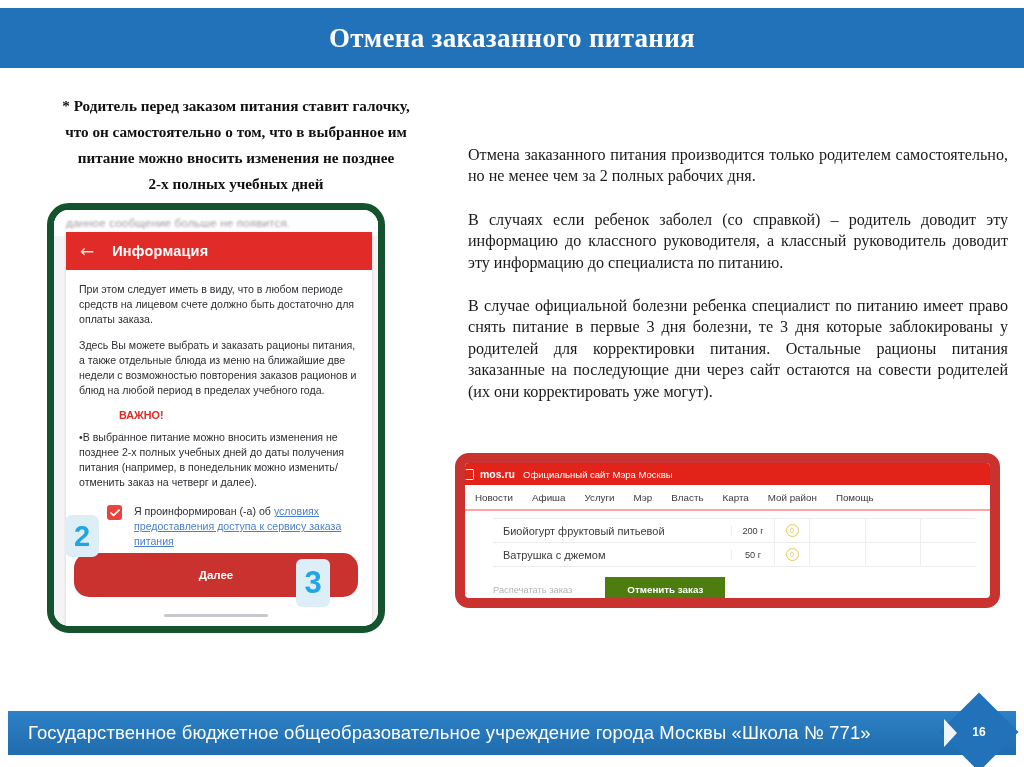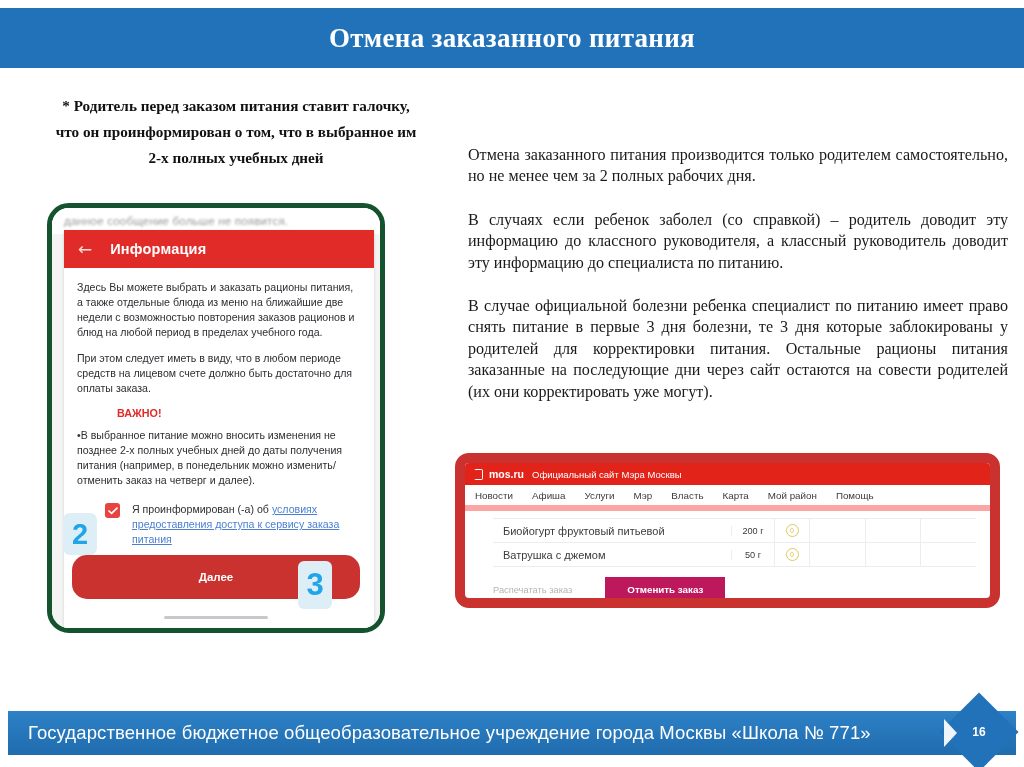--- a/index.html
+++ b/index.html
@@ -36,21 +36,21 @@
     font-family: "Liberation Serif", serif;
     font-size: 16.1px; color: #1a1a1a; line-height: 1.33;
     text-align: justify; margin: 0 0 22px 0;
   }
   .body-p:last-child { margin-bottom: 15px; }
 
   
   .phone-shot {
     position: absolute; left: 47px; top: 203px;
     width: 338px; height: 430px;
-    border: 5px solid #14532d; border-radius: 22px;
+    border: 7px solid #14532d; border-radius: 22px;
     background: #f7f7f8; box-sizing: border-box; overflow: hidden;
   }
   .phone-inner { position: relative; width: 100%; height: 100%; background: #f4f4f5; }
   .phone-topline {
     position: absolute; left: 0; top: 0; width: 100%; height: 26px;
     background: #ffffff; display: flex; align-items: center;
     padding-left: 12px; box-sizing: border-box;
   }
   .phone-topline span {
     font-family: "Liberation Sans", sans-serif; font-size: 11.5px;
@@ -125,36 +125,36 @@
 
   
   .desk-shot {
     position: absolute; left: 455px; top: 453px;
     width: 545px; height: 155px;
     border: 10px solid #c9322f; border-radius: 14px;
     background: #ffffff; box-sizing: border-box; overflow: hidden;
   }
   .mos-head {
     height: 22px; background: #e2231a; display: flex; align-items: center;
-    padding-left: 9px; box-sizing: border-box;
+    padding-left: 0; box-sizing: border-box;
   }
   .mos-logo {
     width: 9px; height: 11px; border: 1.6px solid #ffffff; border-radius: 2px;
     border-left-color: transparent; margin-right: 6px; box-sizing: border-box;
   }
   .mos-name {
     color: #ffffff; font-family: "Liberation Sans", sans-serif;
     font-size: 10.5px; font-weight: bold; margin-right: 8px;
   }
   .mos-tag {
     color: #ffffff; font-family: "Liberation Sans", sans-serif; font-size: 9.5px;
   }
   .mos-nav {
     height: 26px; background: #ffffff; display: flex; align-items: center;
-    padding-left: 10px; box-sizing: border-box; border-bottom: 6px solid #fca5a5;
+    padding-left: 10px; box-sizing: border-box; border-bottom: 2px solid #fca5a5;
   }
   .mos-nav span {
     font-family: "Liberation Sans", sans-serif; font-size: 9.8px;
     color: #3b3b3b; margin-right: 19px; white-space: nowrap;
   }
   .order-table { margin: 7px 14px 0 28px; border-top: 1px solid #ededed; }
   .order-row {
     display: flex; align-items: center; height: 23px;
     border-bottom: 1px solid #ededed;
   }
@@ -176,21 +176,21 @@
     display: flex; align-items: center; justify-content: center;
   }
   .cell-blank { flex: 1 1 auto; height: 100%; border-right: 1px solid #ededed; }
   .cell-blank:last-child { border-right: none; }
   .order-actions { display: flex; align-items: center; margin: 10px 0 0 28px; gap: 20px; }
   .print-link {
     font-family: "Liberation Sans", sans-serif; font-size: 9.3px;
     color: #b4b4b4; margin-right: 13px;
   }
   .cancel-btn {
-    background: #be185d; color: #ffffff;
+    background: #4d7c0f; color: #ffffff;
     font-family: "Liberation Sans", sans-serif; font-size: 9.8px; font-weight: bold;
     padding: 7px 22px; white-space: nowrap;
   }
 
   
   .footer-bar {
     position: absolute; left: 8px; top: 711px; width: 1008px; height: 44px;
     background: linear-gradient(180deg, #2e81c6 0%, #1f6cae 100%);
   }
   .footer-text {
@@ -219,21 +219,22 @@
 </head>
 <body>
 
 <div class="slide">
 
   <div class="header-bar"></div>
   <div class="header-title">Отмена заказанного питания</div>
 
   <div class="lead-block">
     <div>* Родитель перед заказом питания ставит галочку,</div>
-    <div>что он проинформирован о том, что в выбранное им</div>
+    <div>что он самостоятельно о том, что в выбранное им</div>
+    <div>питание можно вносить изменения не позднее</div>
     <div>2-х полных учебных дней</div>
   </div>
 
   <div class="body-col">
     <p class="body-p">Отмена заказанного питания производится только родителем самостоятельно, но не менее чем за 2 полных рабочих дня.</p>
     <p class="body-p">В случаях если ребенок заболел (со справкой) – родитель доводит эту информацию до классного руководителя, а классный руководитель доводит эту информацию до специалиста по питанию.</p>
     <p class="body-p">В случае официальной болезни ребенка специалист по питанию имеет право снять питание в первые 3 дня болезни, те 3 дня которые заблокированы у родителей для корректировки питания. Остальные рационы питания заказанные  на последующие дни через сайт остаются на совести родителей (их они корректировать уже могут).</p>
   </div>
 
   <div class="phone-shot">
@@ -242,22 +243,22 @@
       <div class="phone-topline">
         <span>данное сообщение больше не появится.</span>
       </div>
 
       <div class="card">
         <div class="card-head">
           <span class="back-arrow">←</span>
           <span class="card-head-title">Информация</span>
         </div>
         <div class="card-body">
+          <p class="card-p">При этом следует иметь в виду, что в любом периоде средств на лицевом счете должно быть достаточно для оплаты заказа.</p>
           <p class="card-p">Здесь Вы можете выбрать и заказать рационы питания, а также отдельные блюда из меню на ближайшие две недели с возможностью повторения заказов рационов и блюд на любой период в пределах учебного года.</p>
-          <p class="card-p">При этом следует иметь в виду, что в любом периоде средств на лицевом счете должно быть достаточно для оплаты заказа.</p>
           <p class="card-important">ВАЖНО!</p>
           <p class="card-bullet">•В выбранное питание можно вносить изменения не позднее 2-х полных учебных дней до даты получения питания (например, в понедельник можно изменить/отменить заказ на четверг и далее).</p>
 
           <div class="consent-row">
             <div class="checkbox">
               <svg width="10" height="8" viewBox="0 0 10 8" aria-hidden="true">
                 <path d="M1 4 L3.6 6.4 L9 1.2" fill="none" stroke="#ffffff" stroke-width="1.7" stroke-linecap="round" stroke-linejoin="round"></path>
               </svg>
             </div>
             <div class="consent-text">

